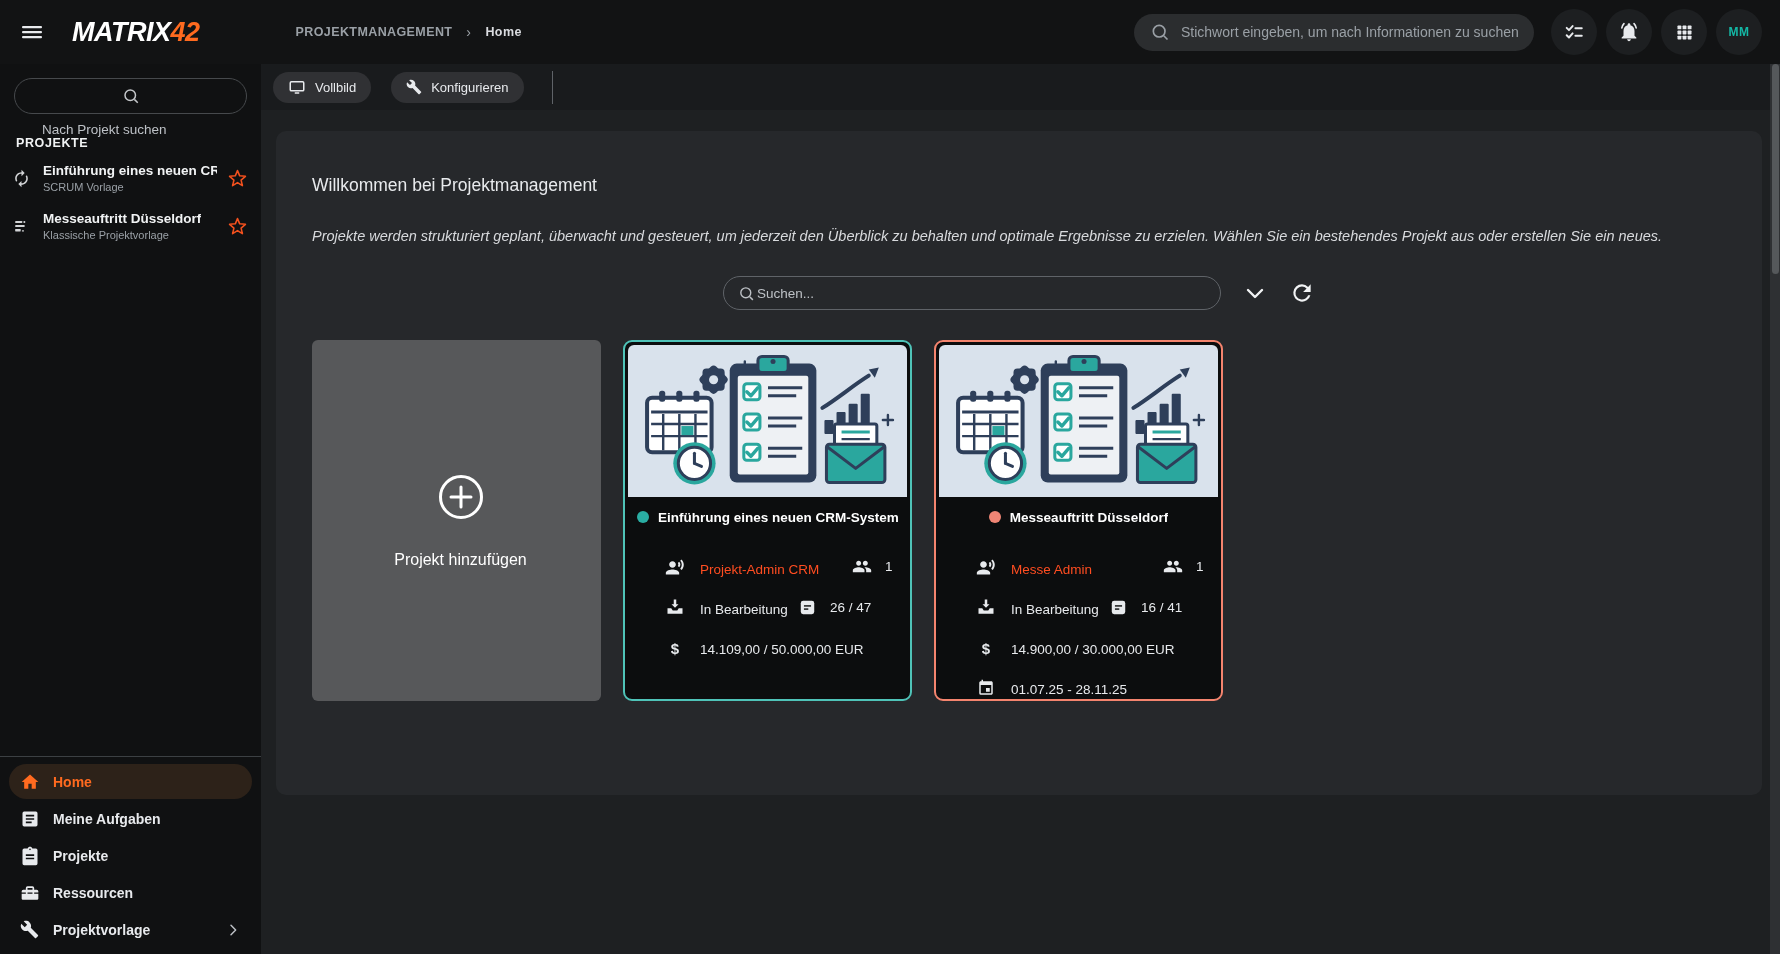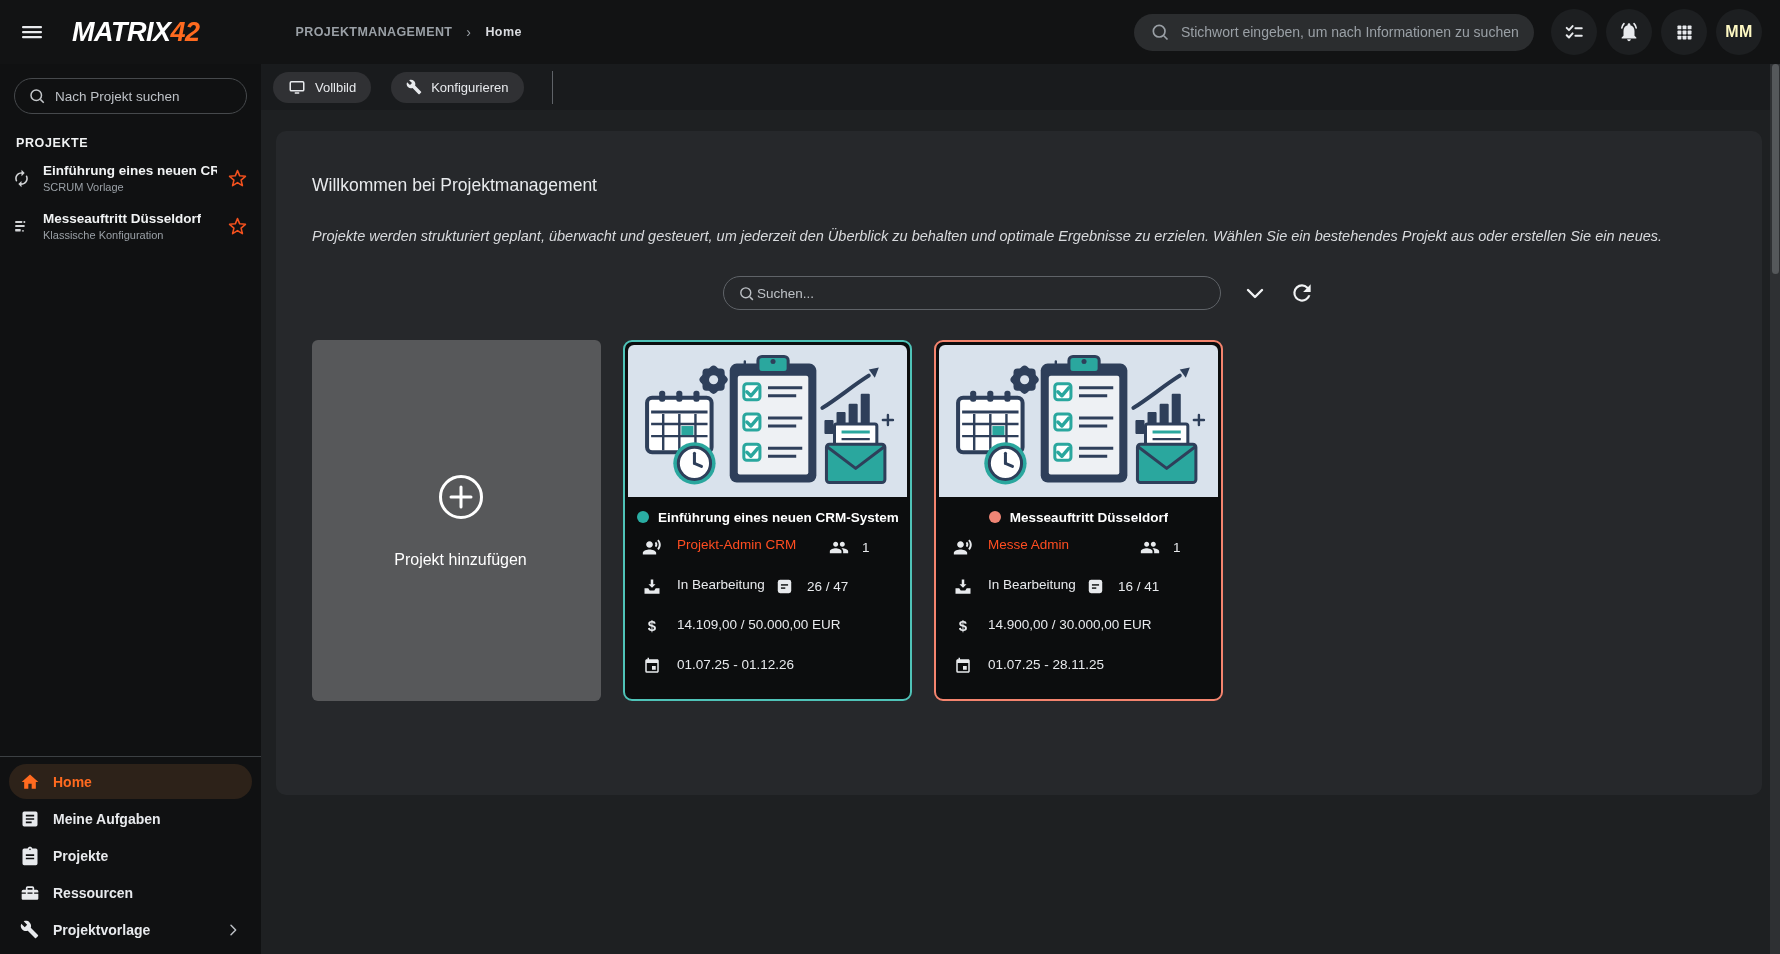--- a/index.html
+++ b/index.html
@@ -29,30 +29,30 @@
   }
   .topbar-search input {
     flex:1; background:transparent; border:none; outline:none;
     color:#e8eaed; font-size:14px; font-family:inherit;
   }
   .topbar-search input::placeholder { color:#9aa0a6; }
   .circle-btn {
     width:46px; height:46px; border-radius:50%; background:#1d1f21;
     display:flex; align-items:center; justify-content:center; color:#e8eaed; cursor:pointer;
   }
-  .avatar { font-size:16px; font-weight:700; color:#fef9c3; letter-spacing:0.5px; }
+  .avatar { font-size:12px; font-weight:700; color:#14b8a6; letter-spacing:0.5px; }
 
   
   .shell { position:absolute; top:64px; left:0; width:1780px; bottom:0; display:flex; }
 
   
   .sidebar { width:261px; background:#101112; display:flex; flex-direction:column; flex:none; }
   .sidebar-search {
     margin:14px 14px 8px 14px; height:36px; border:1px solid #46494c; border-radius:18px;
-    display:flex; align-items:center; gap:9px; padding:8px 13px; color:#c4c7ca;
+    display:flex; align-items:center; gap:17px; padding:8px 13px; color:#c4c7ca;flex-direction:column;
   }
   .sidebar-search input { flex:1; background:transparent; border:none; outline:none; color:#e8eaed; font-size:13.5px; font-family:inherit; min-width:0; }
   .sidebar-search input::placeholder { color:#bdc1c6; }
   .sidebar-section-title { margin:14px 0 4px 16px; font-size:12.5px; font-weight:700; letter-spacing:0.6px; color:#f1f3f4; }
   .project-item { display:flex; align-items:center; gap:11px; padding:9px 14px 9px 12px; cursor:pointer; }
   .project-icon { width:20px; color:#d2d4d6; flex:none; }
   .project-text { min-width:0; }
   .project-title { font-size:13.5px; font-weight:700; color:#f1f3f4; white-space:nowrap; overflow:hidden; }
   .project-subtitle { font-size:11px; color:#9aa0a6; margin-top:3px; }
   .star { margin-left:auto; color:#f4511e; flex:none; cursor:pointer; }
@@ -110,21 +110,21 @@
   .card--salmon { border-color:#f4846e; }
   .card--teal .dot   { background:#2aada3; }
   .card--salmon .dot { background:#f08575; }
   .card-img {
     height:152px; margin:0 3px; background:#d9e2ec; border-radius:6px 6px 0 0;
     display:flex; align-items:center; justify-content:center; overflow:hidden;
   }
   .card-title-row { display:flex; align-items:center; justify-content:center; gap:9px; height:40px; padding:0 12px; }
   .dot { width:12px; height:12px; border-radius:50%; flex:none; }
   .card-title { font-size:13.5px; font-weight:700; color:#ffffff; white-space:nowrap; overflow:hidden; }
-  .info-row { position:relative; height:40px; display:flex; align-items:flex-start; padding-left:17px; font-size:13.5px; color:#e8eaed; }
+  .info-row { position:relative; height:40px; display:flex; align-items:flex-end; padding-left:17px; font-size:13.5px; color:#e8eaed;margin-left:23px; }
   .info-icon { width:20px; margin-right:15px; color:#e8eaed; display:flex; justify-content:center; flex:none; }
   .owner-link { color:#ff4d21; }
   .sub-group { position:absolute; display:flex; align-items:center; }
   .sub-members { left:204px; gap:13px; }
   .sub-tasks { left:149px; gap:13px; }
   .dollar-glyph { font-weight:700; font-size:15px; }
 
   
   .scrollbar-track { position:absolute; top:64px; right:0; width:10px; bottom:0; background:#2e3033; }
   .scrollbar-thumb { position:absolute; top:0; left:1.5px; width:7px; height:210px; background:#55585b; border-radius:4px; }
@@ -227,21 +227,21 @@
         <svg width="19" height="19" viewBox="0 0 24 24" fill="currentColor">
             <rect x="4" y="5" width="9" height="2.6" rx="0.6"></rect>
             <circle cx="15.6" cy="6.3" r="1.3"></circle>
             <rect x="4" y="10" width="12" height="2.6" rx="0.6"></rect>
             <rect x="4" y="15" width="7" height="3.4" rx="0.6"></rect>
             <rect x="12.5" y="16.6" width="2.6" height="1.8" rx="0.5"></rect>
           </svg>
       </span>
       <span class="project-text">
         <span class="project-title" style="display:block">Messeauftritt Düsseldorf</span>
-        <span class="project-subtitle" style="display:block">Klassische Konfiguration</span>
+        <span class="project-subtitle" style="display:block">Klassische Projektvorlage</span>
       </span>
       <span class="star">
         <svg width="19" height="19" viewBox="0 0 24 24" fill="none" stroke="currentColor" stroke-width="2" stroke-linejoin="round">
             <path d="M12 17.27L18.18 21l-1.64-7.03L22 9.24l-7.19-.61L12 2 9.19 8.63 2 9.24l5.46 4.73L5.82 21z"></path>
           </svg>
       </span>
     </div>
 
     <div class="sidebar-spacer"></div>
     <div class="sidebar-divider"></div>
@@ -466,28 +466,20 @@
                       <line x1="7.5" y1="14" x2="13" y2="14" stroke="#0c0d0e" stroke-width="1.8"></line>
                     </svg>
                 </span>
                 <span>26 / 47</span>
               </span>
             </div>
             <div class="info-row">
               <span class="info-icon dollar-glyph">$</span>
               <span>14.109,00 / 50.000,00 EUR</span>
             </div>
-            <div class="info-row">
-              <span class="info-icon">
-                <svg width="18" height="18" viewBox="0 0 24 24" fill="currentColor">
-                    <path d="M17 12h-5v5h5v-5zM16 1v2H8V1H6v2H5c-1.11 0-1.99.9-1.99 2L3 19a2 2 0 0 0 2 2h14c1.1 0 2-.9 2-2V5c0-1.1-.9-2-2-2h-1V3h-2V1h-2zm3 18H5V8h14v11z"></path>
-                  </svg>
-              </span>
-              <span>01.07.25 - 01.12.26</span>
-            </div>
           </div>
 
           <div class="project-card card--salmon">
             <div class="card-img">
               <svg width="262" height="134" viewBox="0 0 260 130">
                 <g transform="translate(76,24)">
                     <rect x="-11" y="-11" width="22" height="22" rx="4" fill="#2e3f5a"></rect>
                     <rect x="-11" y="-11" width="22" height="22" rx="4" fill="#2e3f5a" transform="rotate(45)"></rect>
                     <circle r="9" fill="#2e3f5a"></circle>
                     <circle r="4.5" fill="#d9e2ec"></circle>

